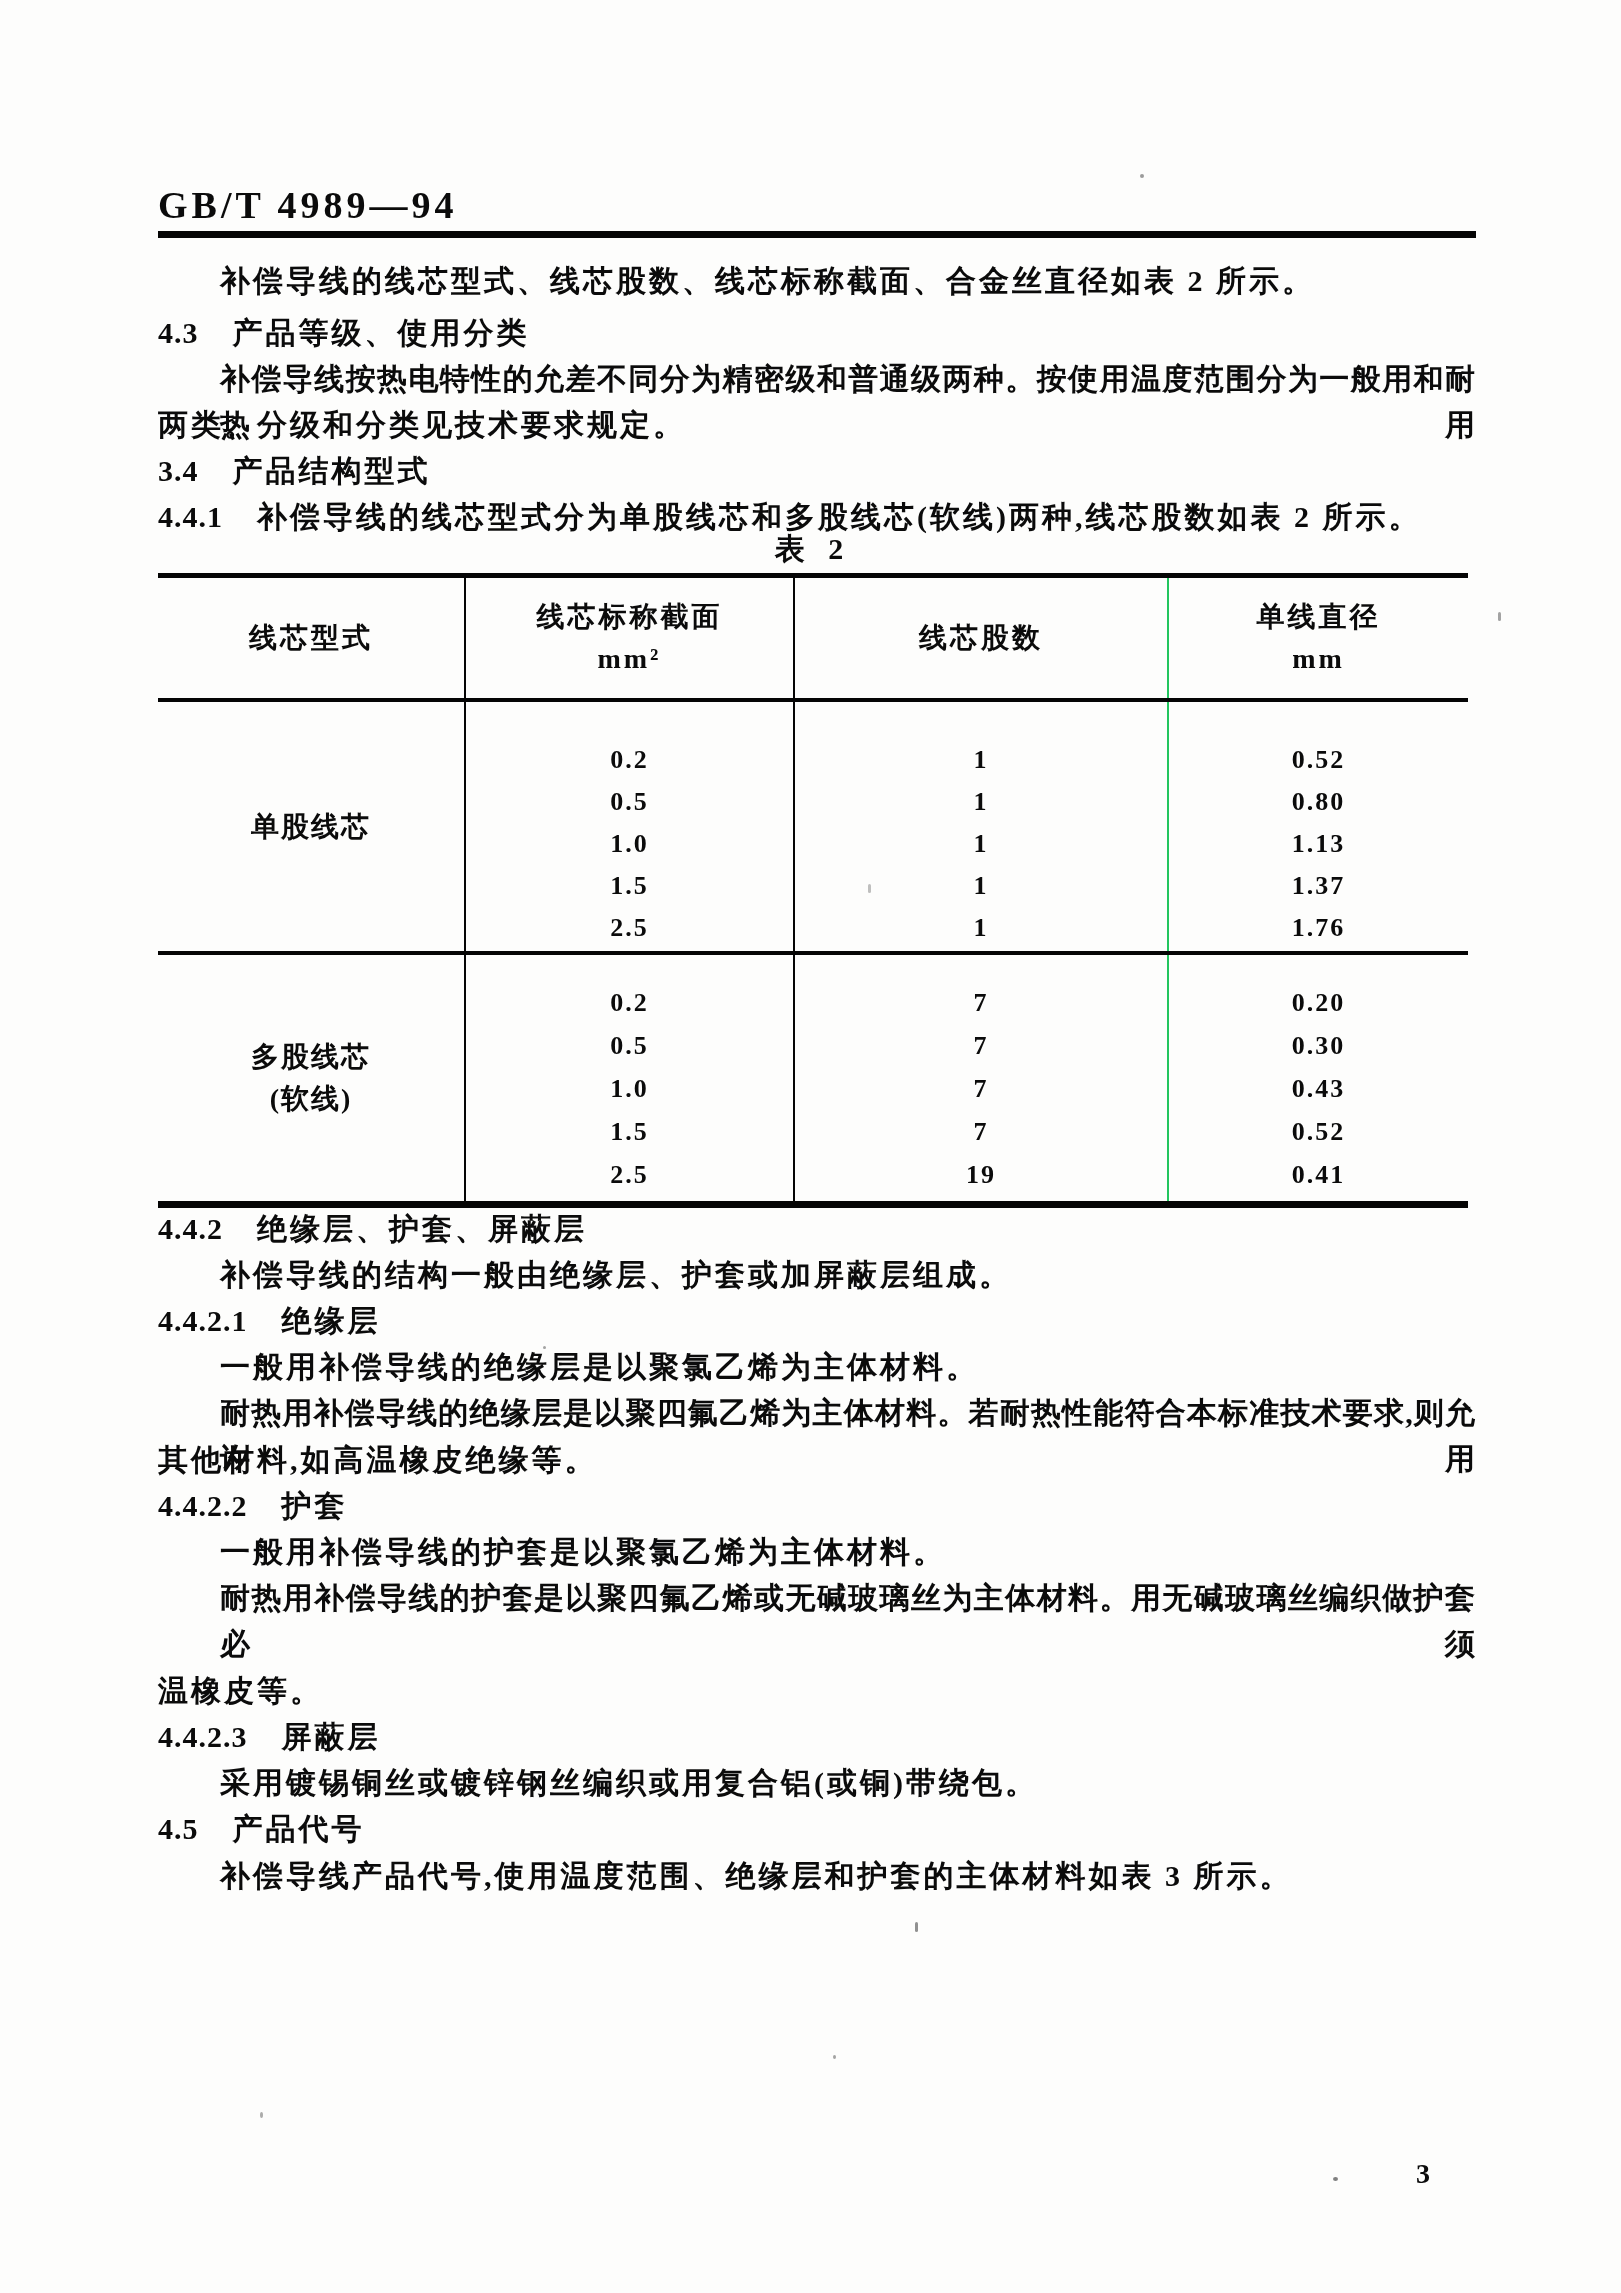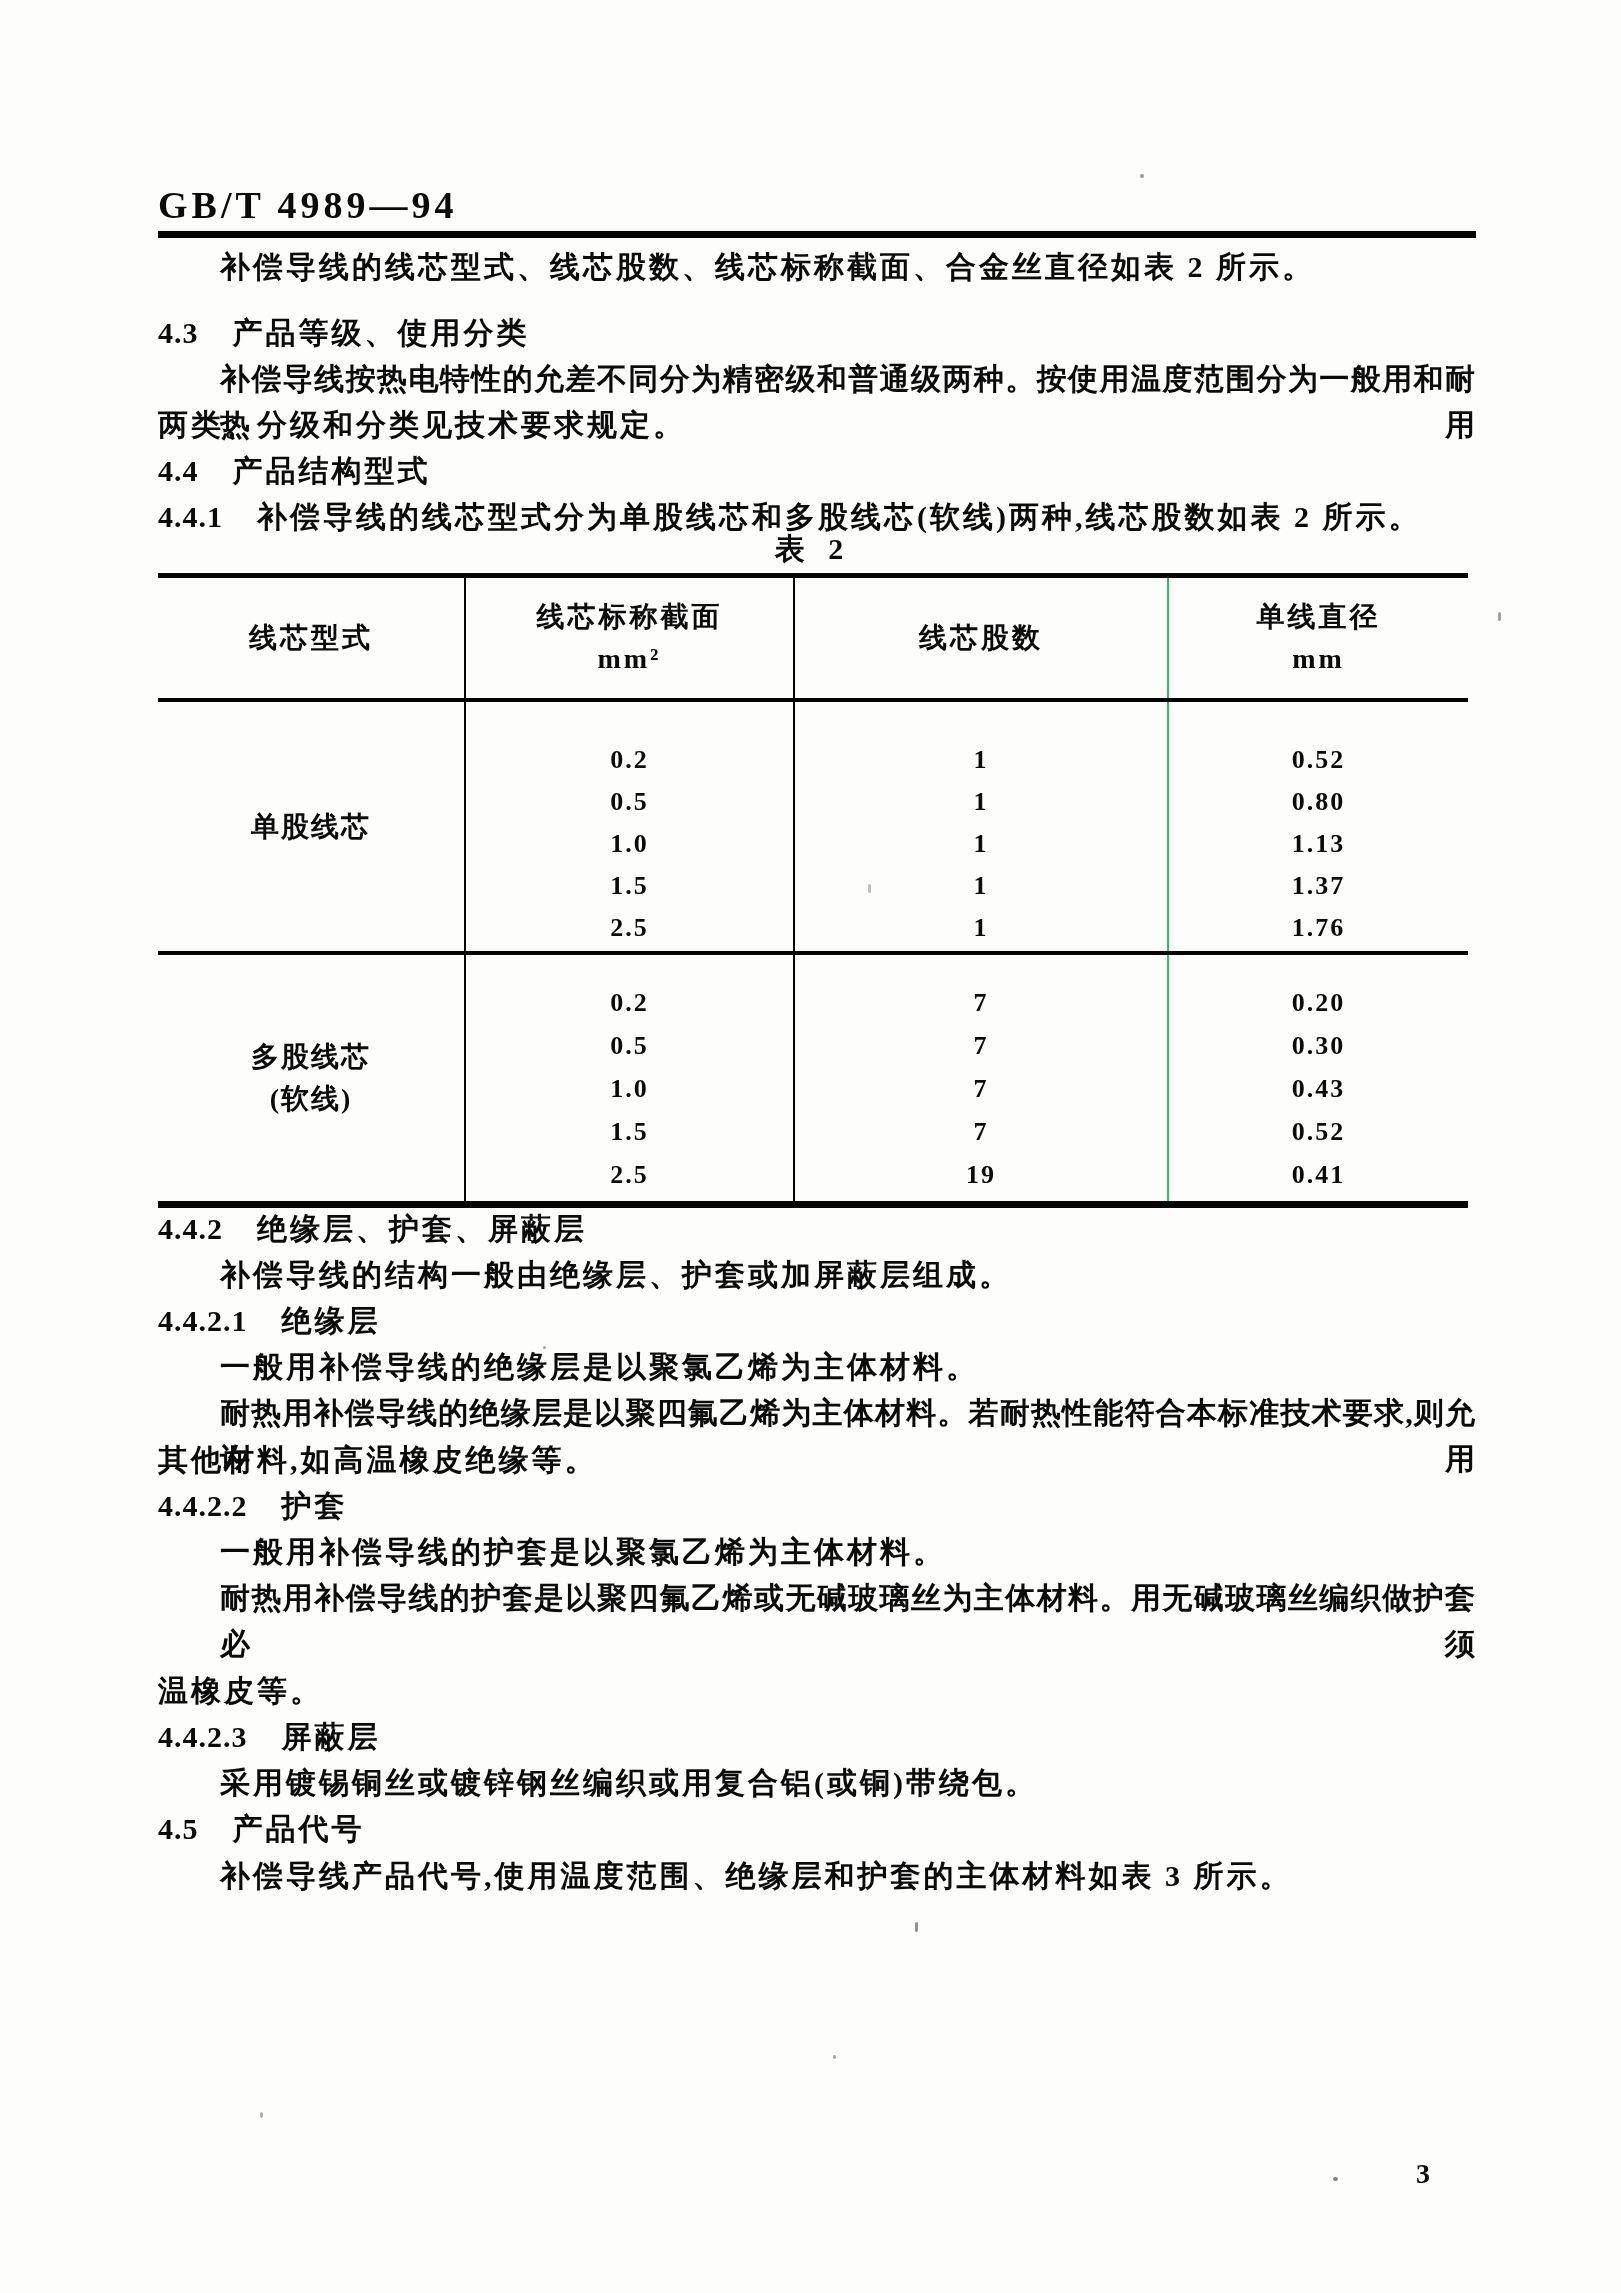--- a/index.html
+++ b/index.html
@@ -73,30 +73,30 @@
   .speck { position:absolute; background:#4a4a4a; border-radius:50%; }
 </style>
 </head>
 <body>
 
 <div class="doc">
 
   <div class="page-title">GB/T 4989—94</div>
   <div class="rule"></div>
 
-  <div class="ln indent" style="top:244px">补偿导线的线芯型式、线芯股数、线芯标称截面、合金丝直径如表 2 所示。</div>
+  <div class="ln indent" style="top:258px">补偿导线的线芯型式、线芯股数、线芯标称截面、合金丝直径如表 2 所示。</div>
 
   <div class="ln heading" style="top:310px">
     <span class="hnum">4.3</span><span>产品等级、使用分类</span>
   </div>
   <div class="ln indent fill" style="top:356px">补偿导线按热电特性的允差不同分为精密级和普通级两种。按使用温度范围分为一般用和耐热用</div>
   <div class="ln" style="top:402px">两类。分级和分类见技术要求规定。</div>
 
   <div class="ln heading" style="top:448px">
-    <span class="hnum">4.4</span><span>产品结构型式</span>
+    <span class="hnum">3.4</span><span>产品结构型式</span>
   </div>
   <div class="ln" style="top:494px">
     <span class="hnum">4.4.1</span><span>补偿导线的线芯型式分为单股线芯和多股线芯(软线)两种,线芯股数如表 2 所示。</span>
   </div>
 
   <div class="tcaption">表 2</div>
 
   <div class="tbl">
     <div class="tbar top"></div>
     <div class="trow thead-row">

